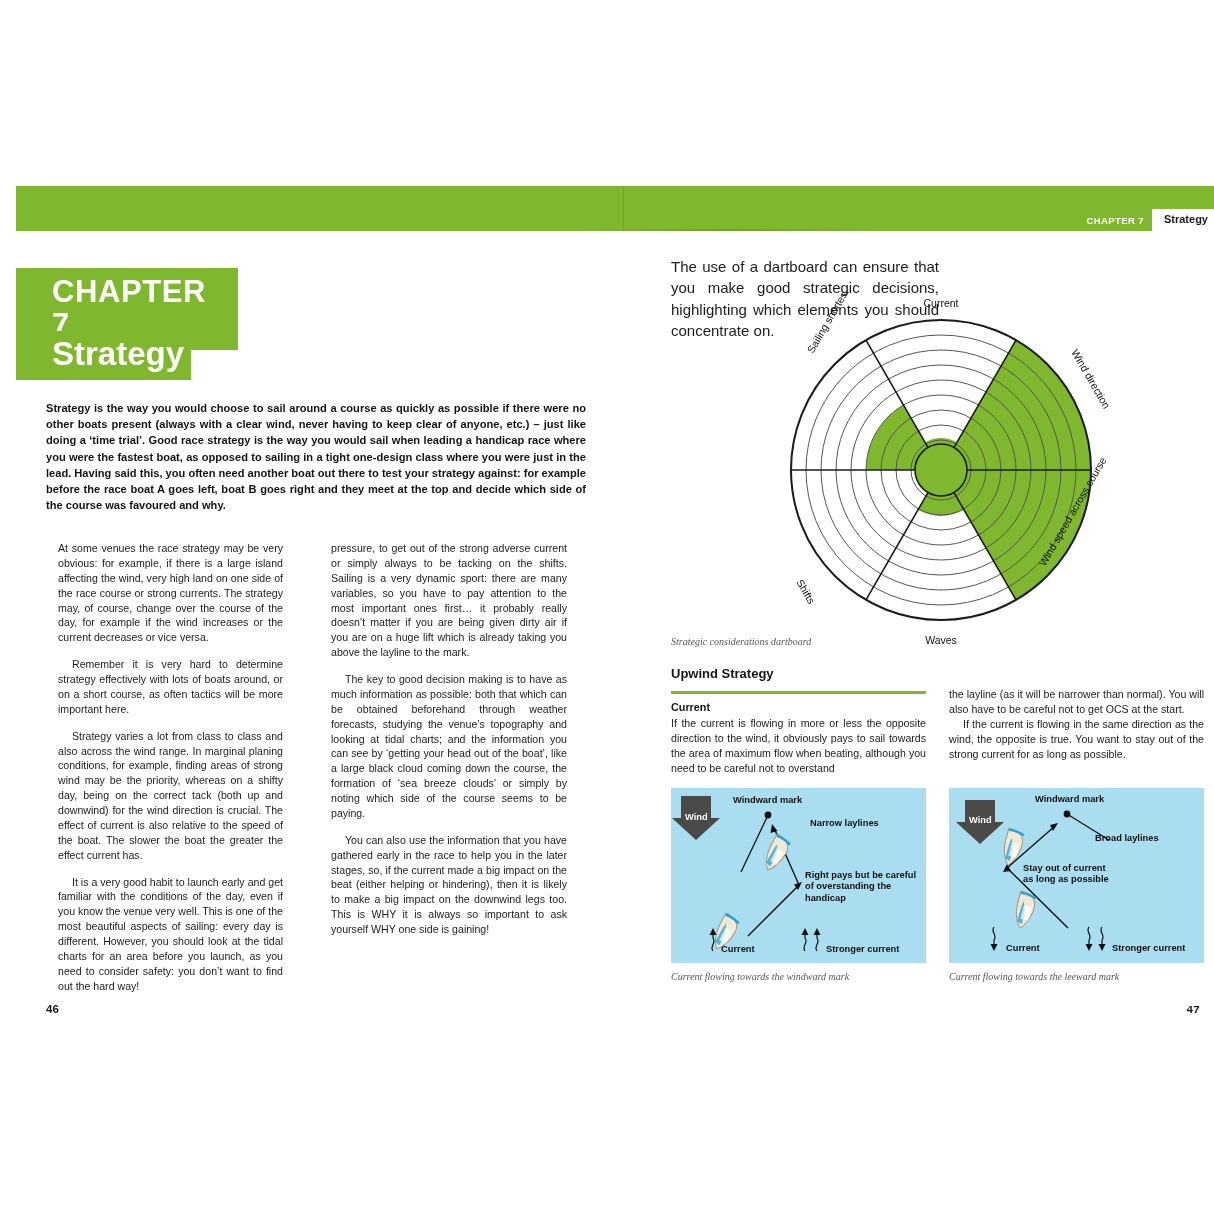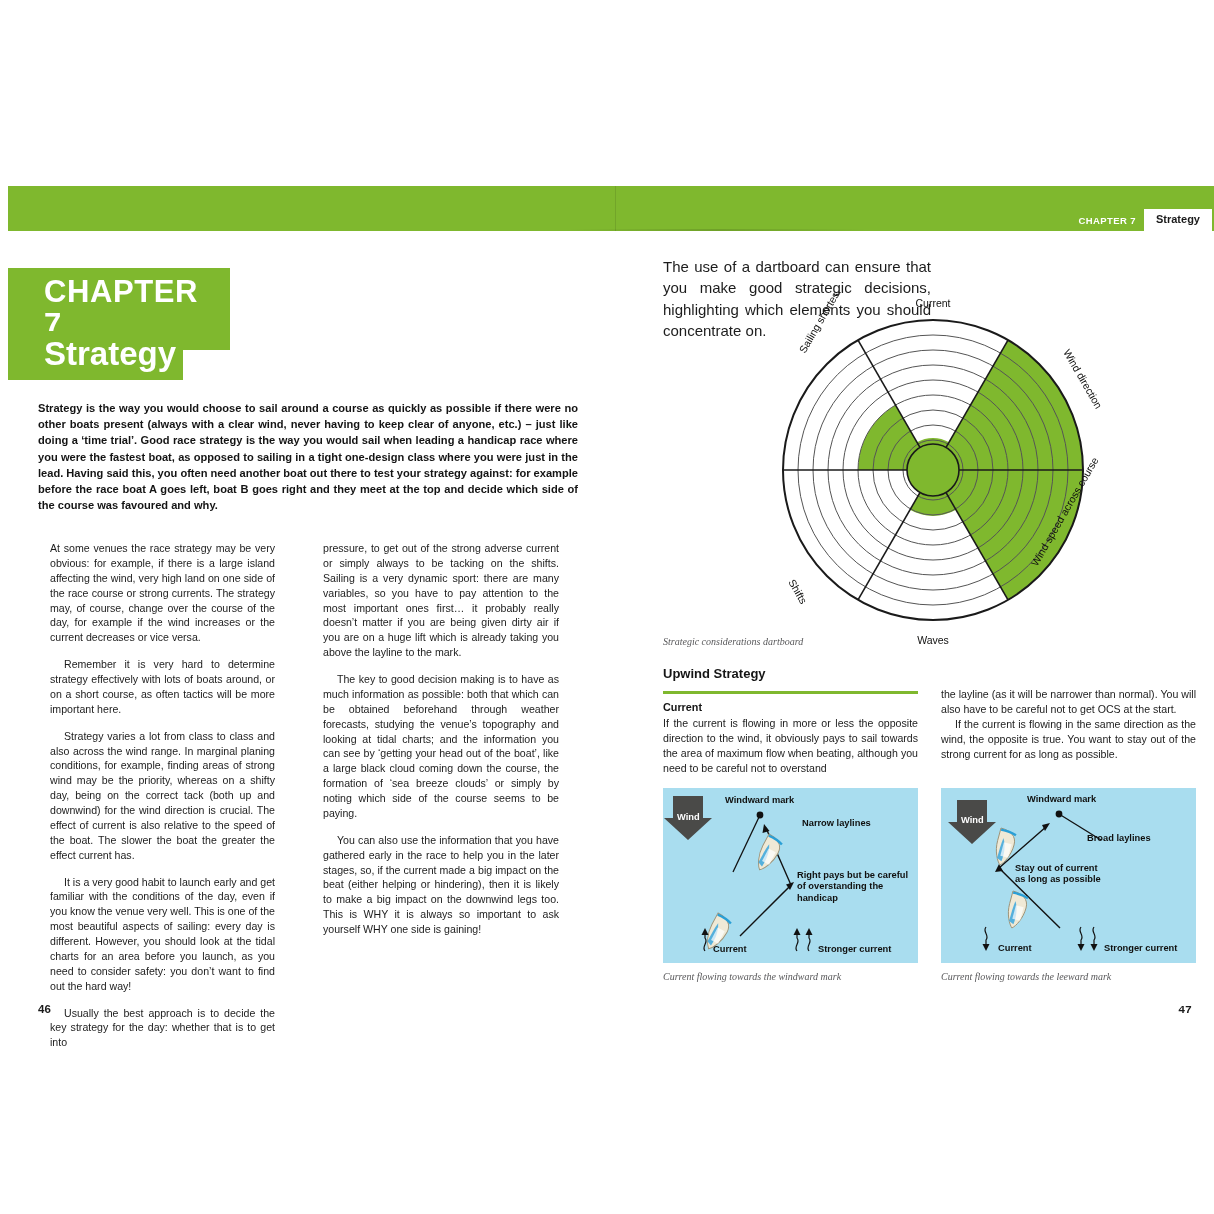--- a/index.html
+++ b/index.html
@@ -8,21 +8,21 @@
   }
   body {
     width: 1214px; height: 1214px;
     font-family: "Liberation Sans", sans-serif;
     color: #1a1a1a;
     position: relative;
     overflow: hidden;
   }
   #spread {
     position: absolute;
-    left: 8px; top: 0;
+    left: 16px; top: 0;
     width: 1100px; height: 1214px;
   }
   
   .header-bar {
     position: absolute;
     left: 0; top: 186px;
     width: 1214px; height: 45px;
     background: #7fb82e;
   }
   .header-bar .rh-inner {
@@ -245,21 +245,20 @@
     <div class="chapter-box">CHAPTER 7</div>
     <div class="chapter-title-box">Strategy</div>
 
     <div class="intro-para">Strategy is the way you would choose to sail around a course as quickly as possible if there were no other boats present (always with a clear wind, never having to keep clear of anyone, etc.) – just like doing a ‘time trial’. Good race strategy is the way you would sail when leading a handicap race where you were the fastest boat, as opposed to sailing in a tight one-design class where you were just in the lead. Having said this, you often need another boat out there to test your strategy against: for example before the race boat A goes left, boat B goes right and they meet at the top and decide which side of the course was favoured and why.</div>
 
     <div class="col-left-1">
       <p>At some venues the race strategy may be very obvious: for example, if there is a large island affecting the wind, very high land on one side of the race course or strong currents. The strategy may, of course, change over the course of the day, for example if the wind increases or the current decreases or vice versa.</p>
       <p>Remember it is very hard to determine strategy effectively with lots of boats around, or on a short course, as often tactics will be more important here.</p>
       <p>Strategy varies a lot from class to class and also across the wind range. In marginal planing conditions, for example, finding areas of strong wind may be the priority, whereas on a shifty day, being on the correct tack (both up and downwind) for the wind direction is crucial. The effect of current is also relative to the speed of the boat. The slower the boat the greater the effect current has.</p>
       <p>It is a very good habit to launch early and get familiar with the conditions of the day, even if you know the venue very well. This is one of the most beautiful aspects of sailing: every day is different. However, you should look at the tidal charts for an area before you launch, as you need to consider safety: you don’t want to find out the hard way!</p>
-      <p>Usually the best approach is to decide the key strategy for the day: whether that is to get into</p>
     </div>
 
     <div class="col-left-2">
       <p>pressure, to get out of the strong adverse current or simply always to be tacking on the shifts. Sailing is a very dynamic sport: there are many variables, so you have to pay attention to the most important ones first… it probably really doesn’t matter if you are being given dirty air if you are on a huge lift which is already taking you above the layline to the mark.</p>
       <p>The key to good decision making is to have as much information as possible: both that which can be obtained beforehand through weather forecasts, studying the venue’s topography and looking at tidal charts; and the information you can see by ‘getting your head out of the boat’, like a large black cloud coming down the course, the formation of ‘sea breeze clouds’ or simply by noting which side of the course seems to be paying.</p>
       <p>You can also use the information that you have gathered early in the race to help you in the later stages, so, if the current made a big impact on the beat (either helping or hindering), then it is likely to make a big impact on the downwind legs too. This is WHY it is always so important to ask yourself WHY one side is gaining!</p>
     </div>
 
     <div class="folio folio-left">46</div>
   </div>

